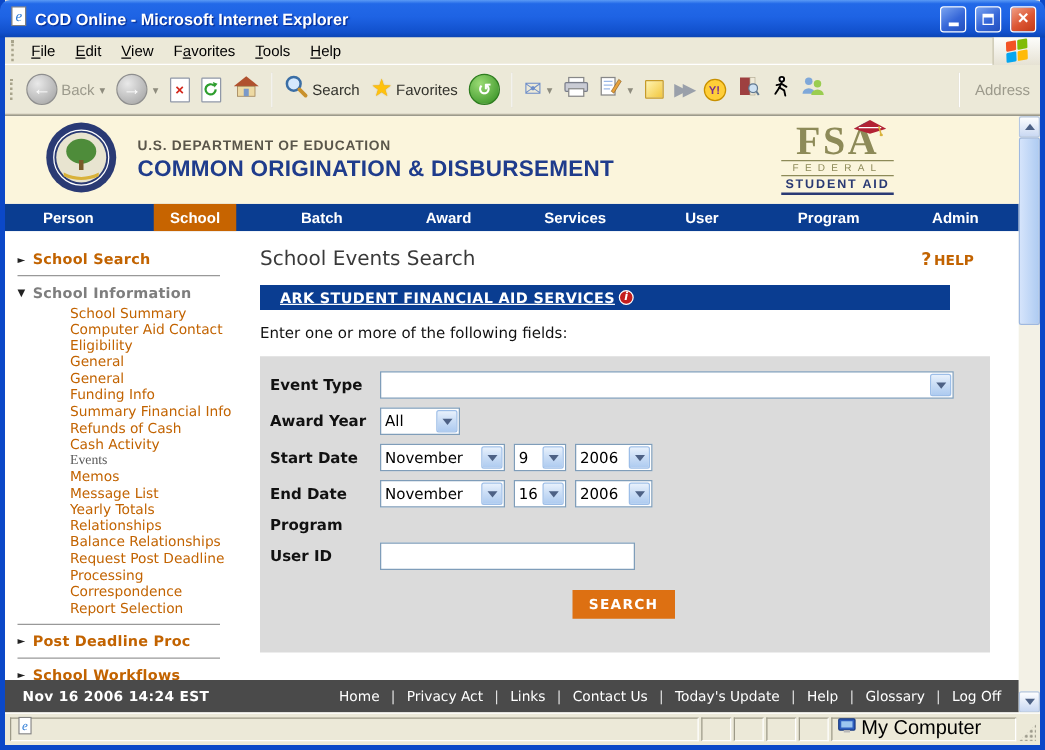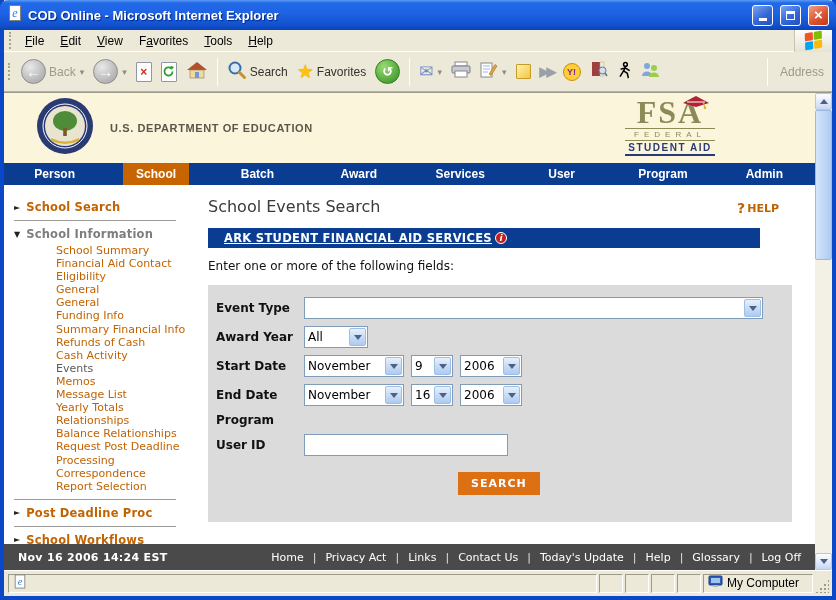--- a/index.html
+++ b/index.html
@@ -80,21 +80,21 @@
   .pbody { flex:1; display:flex; background:#fff; min-height:0; font-family:"DejaVu Sans", sans-serif; }
   .sidebar { width:196px; flex:none; padding:13px 0 0 10px; font-size:11px; }
   .side-head { display:flex; align-items:center; gap:6px; margin:2px 0; cursor:pointer; }
   .tri { font-size:8px; color:#222; }
   .side-head-label { font-weight:bold; font-size:11.5px; letter-spacing:.2px; }
   .side-head.collapsed .side-head-label { color:#C26300; }
   .side-head.expanded  .side-head-label { color:#7E7E7E; }
   .side-div { border-top:1px solid #999; margin:6px 24px 6px 0; }
   .side-items { margin:3px 0 4px 42px; }
   .side-link { color:#C26300; font-size:11px; line-height:13.1px; cursor:pointer; white-space:nowrap; }
-  .side-link.current { color:#5A5A5A; cursor:default; }
+  .side-link.current { color:#5A5A5A; cursor:default;font-family:Liberation Serif, serif; }
 
   
   .main { flex:1; min-width:0; padding:12px 0 0 8px; }
   .main-head { display:flex; align-items:flex-start; justify-content:space-between; padding-right:36px; }
   .page-title { font-size:16px; font-weight:normal; color:#3A3A3A; }
   .help { color:#C26300; font-weight:bold; font-size:11px; display:flex; align-items:center; gap:2px; cursor:pointer; margin-top:3px; }
   .help-q { font-size:14px; }
   .school-bar { margin-top:12px; width:552px; background:#0A3D91; color:#fff; padding:3px 6px;
     display:flex; align-items:center; gap:3px; }
   .school-link { font-weight:bold; font-size:11.5px; text-decoration:underline; letter-spacing:.3px; cursor:pointer;margin-left:10px; }
@@ -139,21 +139,21 @@
   .sb-thumb { height:150px; flex:none; border:1px solid #9EB8E0; border-radius:2px;
     background:linear-gradient(90deg,#D5E4FB,#AECBF2); }
   .sb-track { flex:1; }
 
   
   .statusbar { height:26px; flex:none; background:#ECE9D8; border-top:1px solid #fff;
     display:flex; align-items:center; padding:2px 3px 3px 4px; gap:2px; }
   .sb-pane { height:19px; border:1px solid; border-color:#9D9A88 #FFF #FFF #9D9A88; display:flex; align-items:center; padding:0 4px; gap:4px; }
   .sb-pane.main { flex:1; }
   .sb-pane.tiny { width:24px; }
-  .sb-pane.mycomp { width:110px; font-size:12px; color:#000; }
+  .sb-pane.mycomp { width:148px; font-size:16px; color:#000; }
   .grip { width:14px; height:14px; align-self:flex-end;
     background-image:radial-gradient(#9C9A8C 1px, transparent 1.3px); background-size:4px 4px;
     clip-path:polygon(100% 0, 100% 100%, 0 100%); }
 </style>
 </head>
 <body>
 
 <div class="window">
 
   <div class="titlebar">
@@ -328,20 +328,21 @@
               <circle cx="29" cy="29" r="28" fill="#2A3A74"></circle>
               <circle cx="29" cy="29" r="22" fill="none" stroke="#fff" stroke-width="1"></circle>
               <circle cx="29" cy="29" r="20" fill="#E8E4D0"></circle>
               <ellipse cx="29" cy="24" rx="12" ry="10" fill="#4E8C3A"></ellipse>
               <rect x="27.2" y="31" width="3.6" height="8" fill="#7A5A2A"></rect>
               <path d="M15 41 q14 7 28 0 l0 3 q-14 6 -28 0 z" fill="#D9B23A"></path>
             </svg>
         </span>
         <span class="banner-text">
           <div class="agency">U.S. DEPARTMENT OF EDUCATION</div>
+          <div class="app-title">COMMON ORIGINATION &amp; DISBURSEMENT</div>
         </span>
         <span class="fsa">
           <span class="fsa-cap">
             <svg width="30" height="14" viewBox="0 0 30 14">
                 <polygon points="2,8 15,1 28,8 15,12" fill="#B22234"></polygon>
                 <line x1="6" y1="7" x2="24" y2="7" stroke="#fff" stroke-width="1"></line>
                 <polygon points="2,8 15,1 10,4" fill="#2A3A74"></polygon>
                 <line x1="22" y1="6" x2="24" y2="13" stroke="#D9B23A" stroke-width="1.2"></line>
                 <circle cx="24" cy="13" r="1.3" fill="#D9B23A"></circle>
               </svg>
@@ -385,21 +386,21 @@
               <span class="tri">►</span>
               <span class="side-head-label">School Search</span>
             </div>
             <div class="side-div"></div>
             <div class="side-head expanded">
               <span class="tri">▼</span>
               <span class="side-head-label">School Information</span>
             </div>
             <div class="side-items">
               <div class="side-link">School Summary</div>
-              <div class="side-link">Financial Aid Contact</div>
+              <div class="side-link">Computer Aid Contact</div>
               <div class="side-link">Eligibility</div>
               <div class="side-link">General</div>
               <div class="side-link">General</div>
               <div class="side-link">Funding Info</div>
               <div class="side-link">Summary Financial Info</div>
               <div class="side-link">Refunds of Cash</div>
               <div class="side-link">Cash Activity</div>
               <div class="side-link current">Events</div>
               <div class="side-link">Memos</div>
               <div class="side-link">Message List</div>

